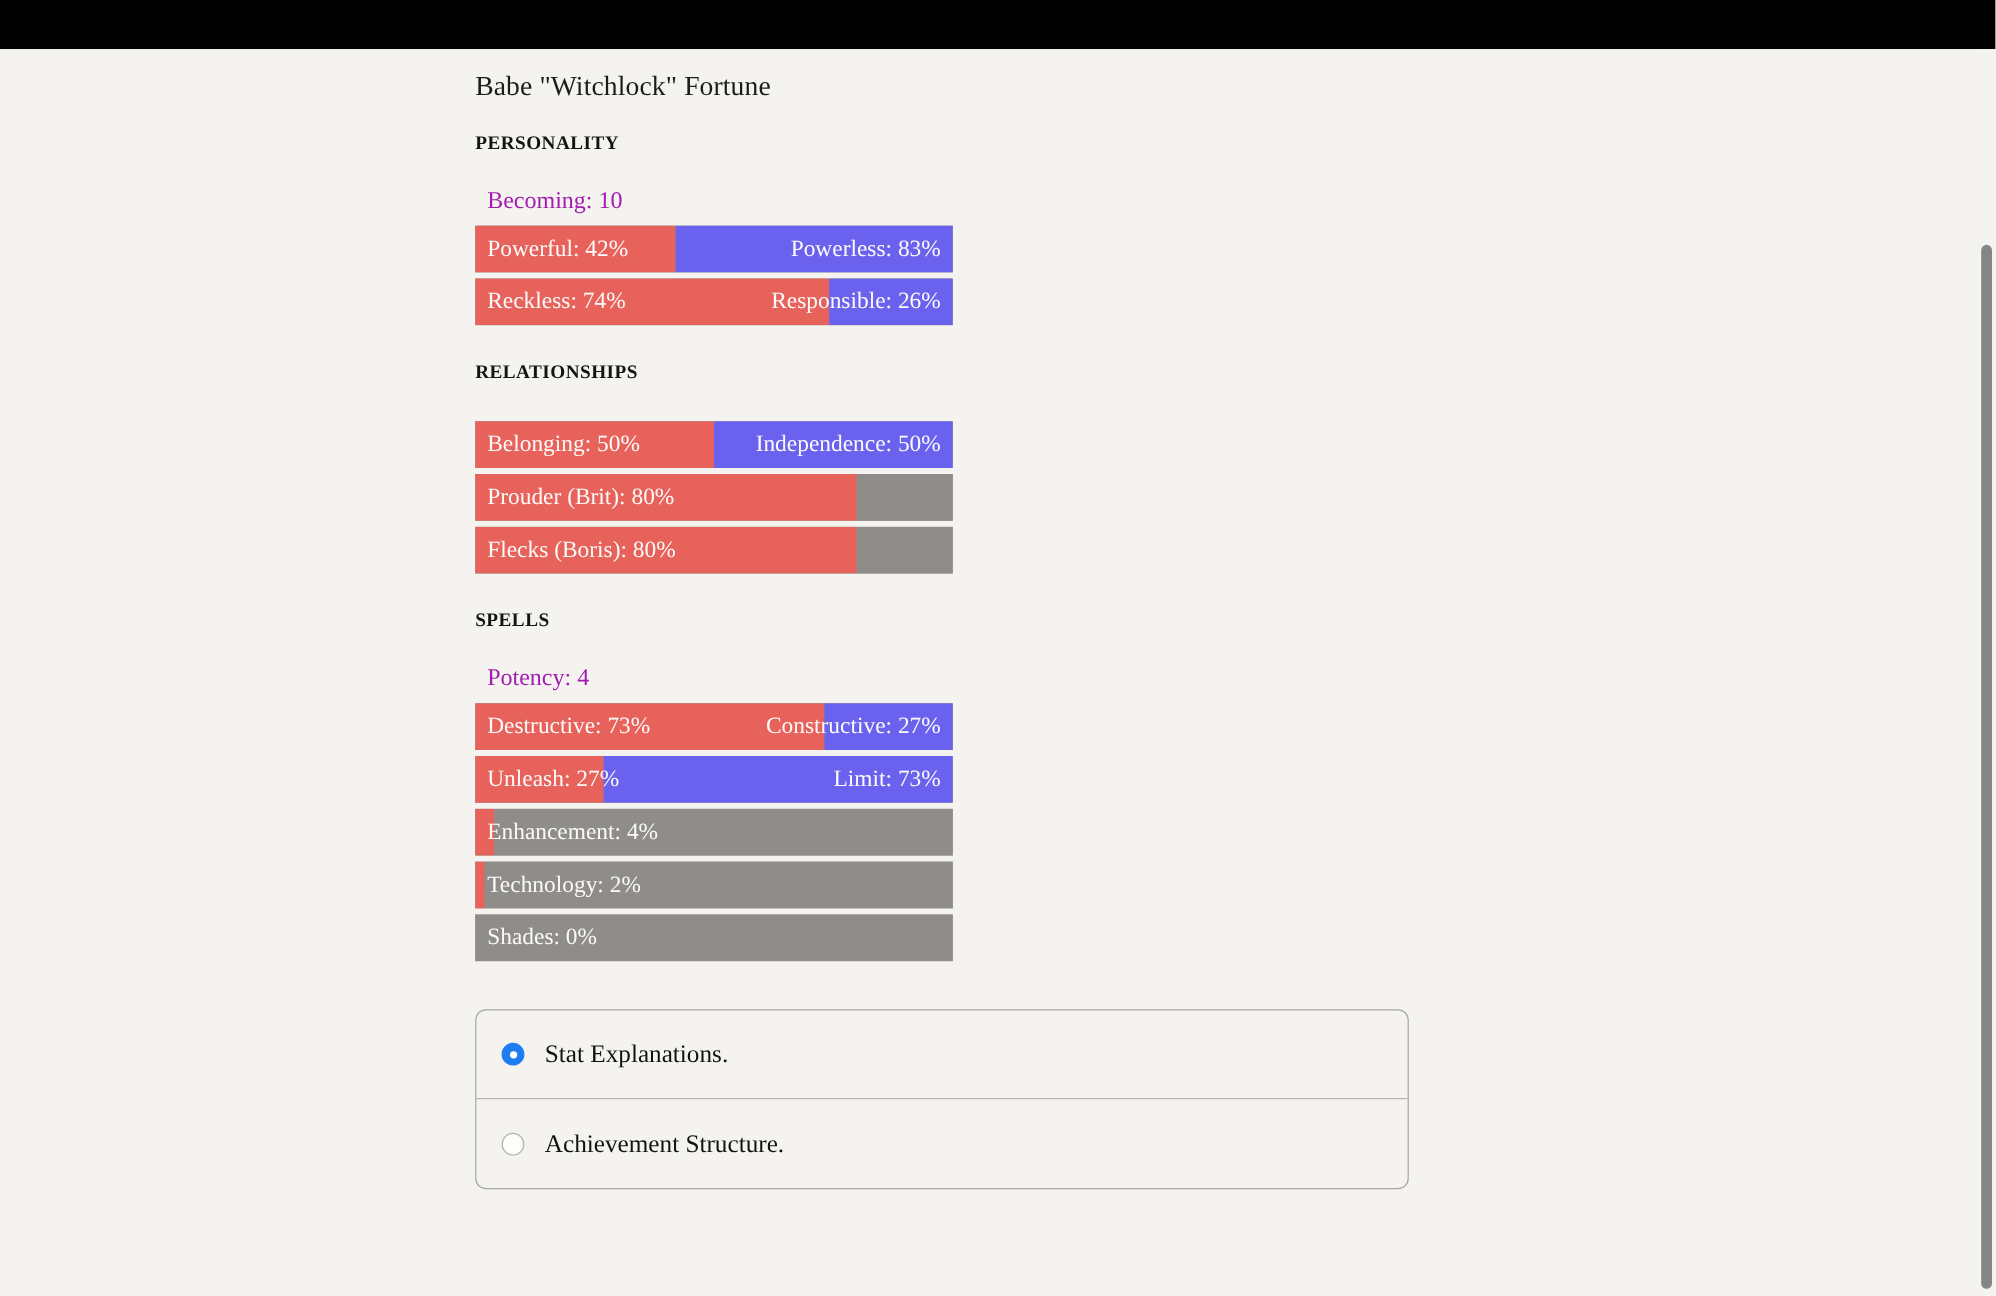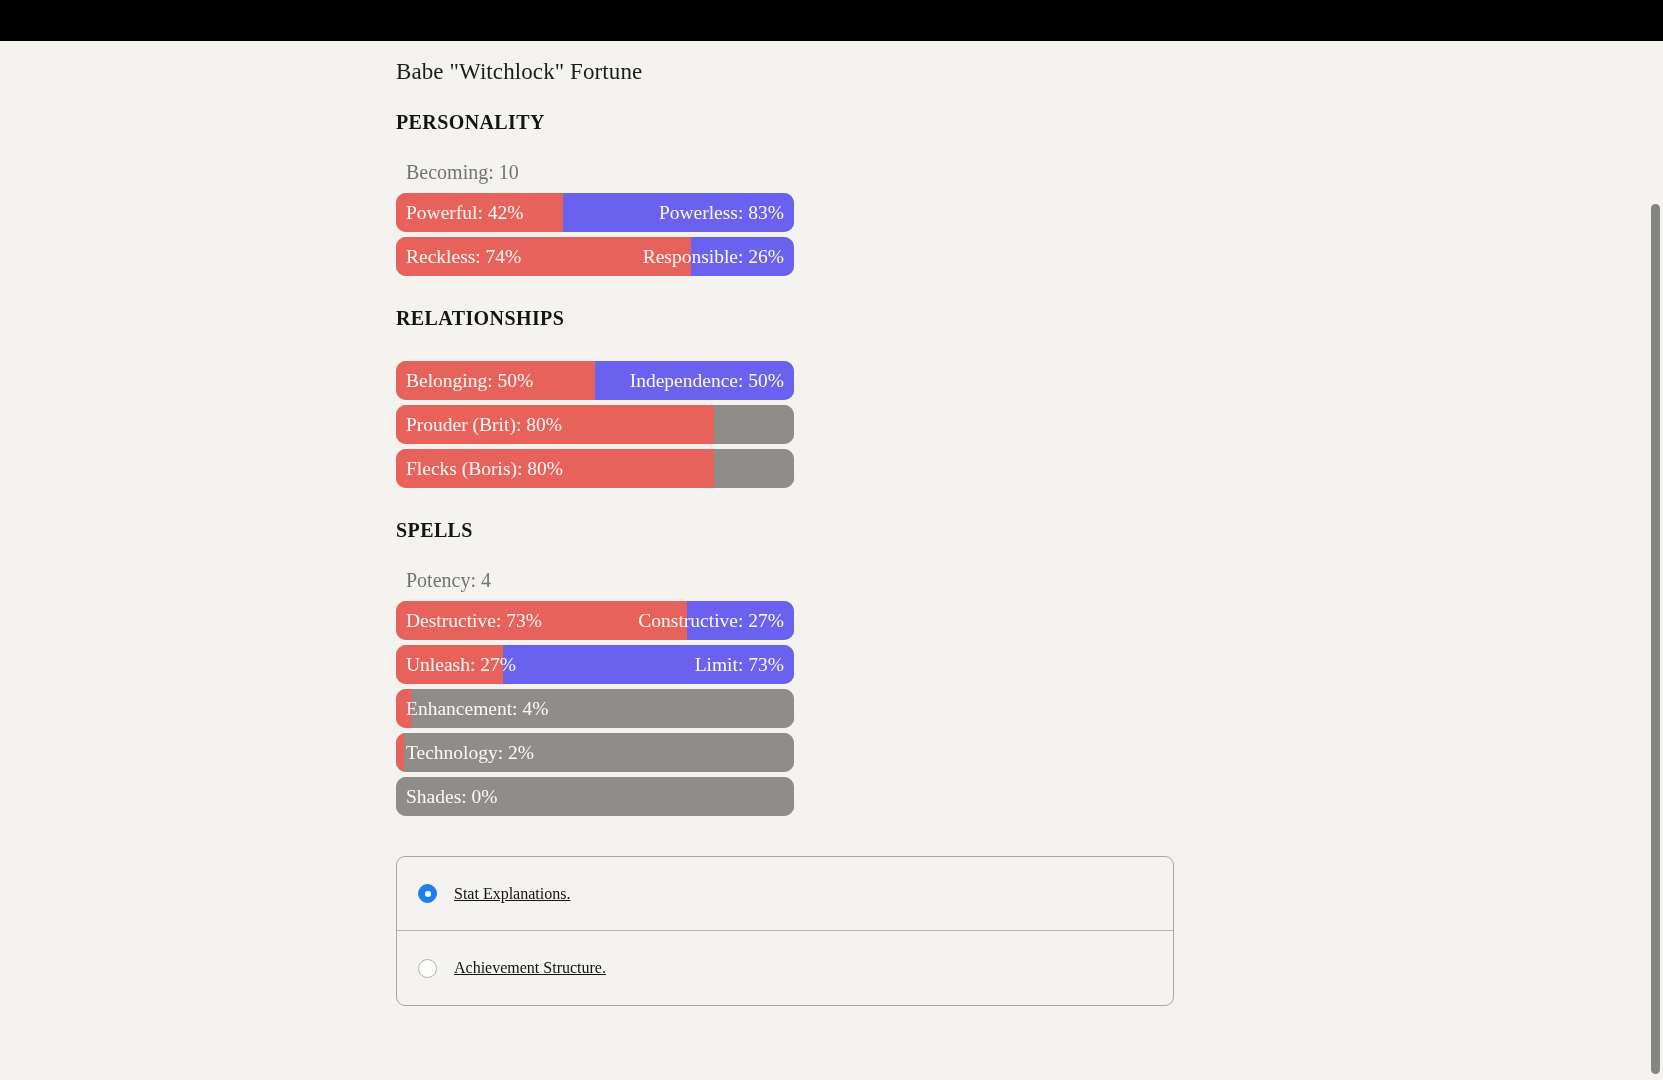--- a/index.html
+++ b/index.html
@@ -50,47 +50,46 @@
   .char-name {
     font-size: 23px;
     color: #1c1c1c;
     margin: 0;
     padding: 18px 0 0 0;
     font-weight: normal;
     letter-spacing: .1px;
   }
 
   .section-title {
-    font-size: 20px;
+    font-size: 16px;
     font-weight: bold;
     color: #141414;
     margin: 0;
     padding: 26px 0 0 0;
     letter-spacing: .4px;
   }
 
   .meter-label {
     font-size: 20px;
-    color: #737373;
+    color: #a21caf;
     padding: 27px 0 0 10px;
   }
 
   .bars {
     margin-top: 9px;
   }
 
   
   .bar {
     position: relative;
     width: 398px;
     height: 39px;
     margin-bottom: 5px;
     overflow: hidden;
     background: #8f8d89;
-    border-radius: 10px;
   }
 
   .bar .fill-left {
     position: absolute;
     left: 0; top: 0; bottom: 0;
     background: #e8625c;
   }
   .bar .fill-right {
     position: absolute;
     right: 0; top: 0; bottom: 0;
@@ -145,23 +144,22 @@
   .radio-dot.checked::after {
     content: "";
     position: absolute;
     left: 5.5px; top: 5.5px;
     width: 6px; height: 6px;
     border-radius: 50%;
     background: #ffffff;
   }
   .radio-text {
     margin-left: 17px;
-    font-size: 16px;
+    font-size: 21px;
     color: #121212;
-    text-decoration: underline;
   }
 
   
   .scrollbar-track {
     position: absolute;
     top: 41px;
     right: 0;
     width: 15px;
     height: 1039px;
     background: #f4f3ef;

